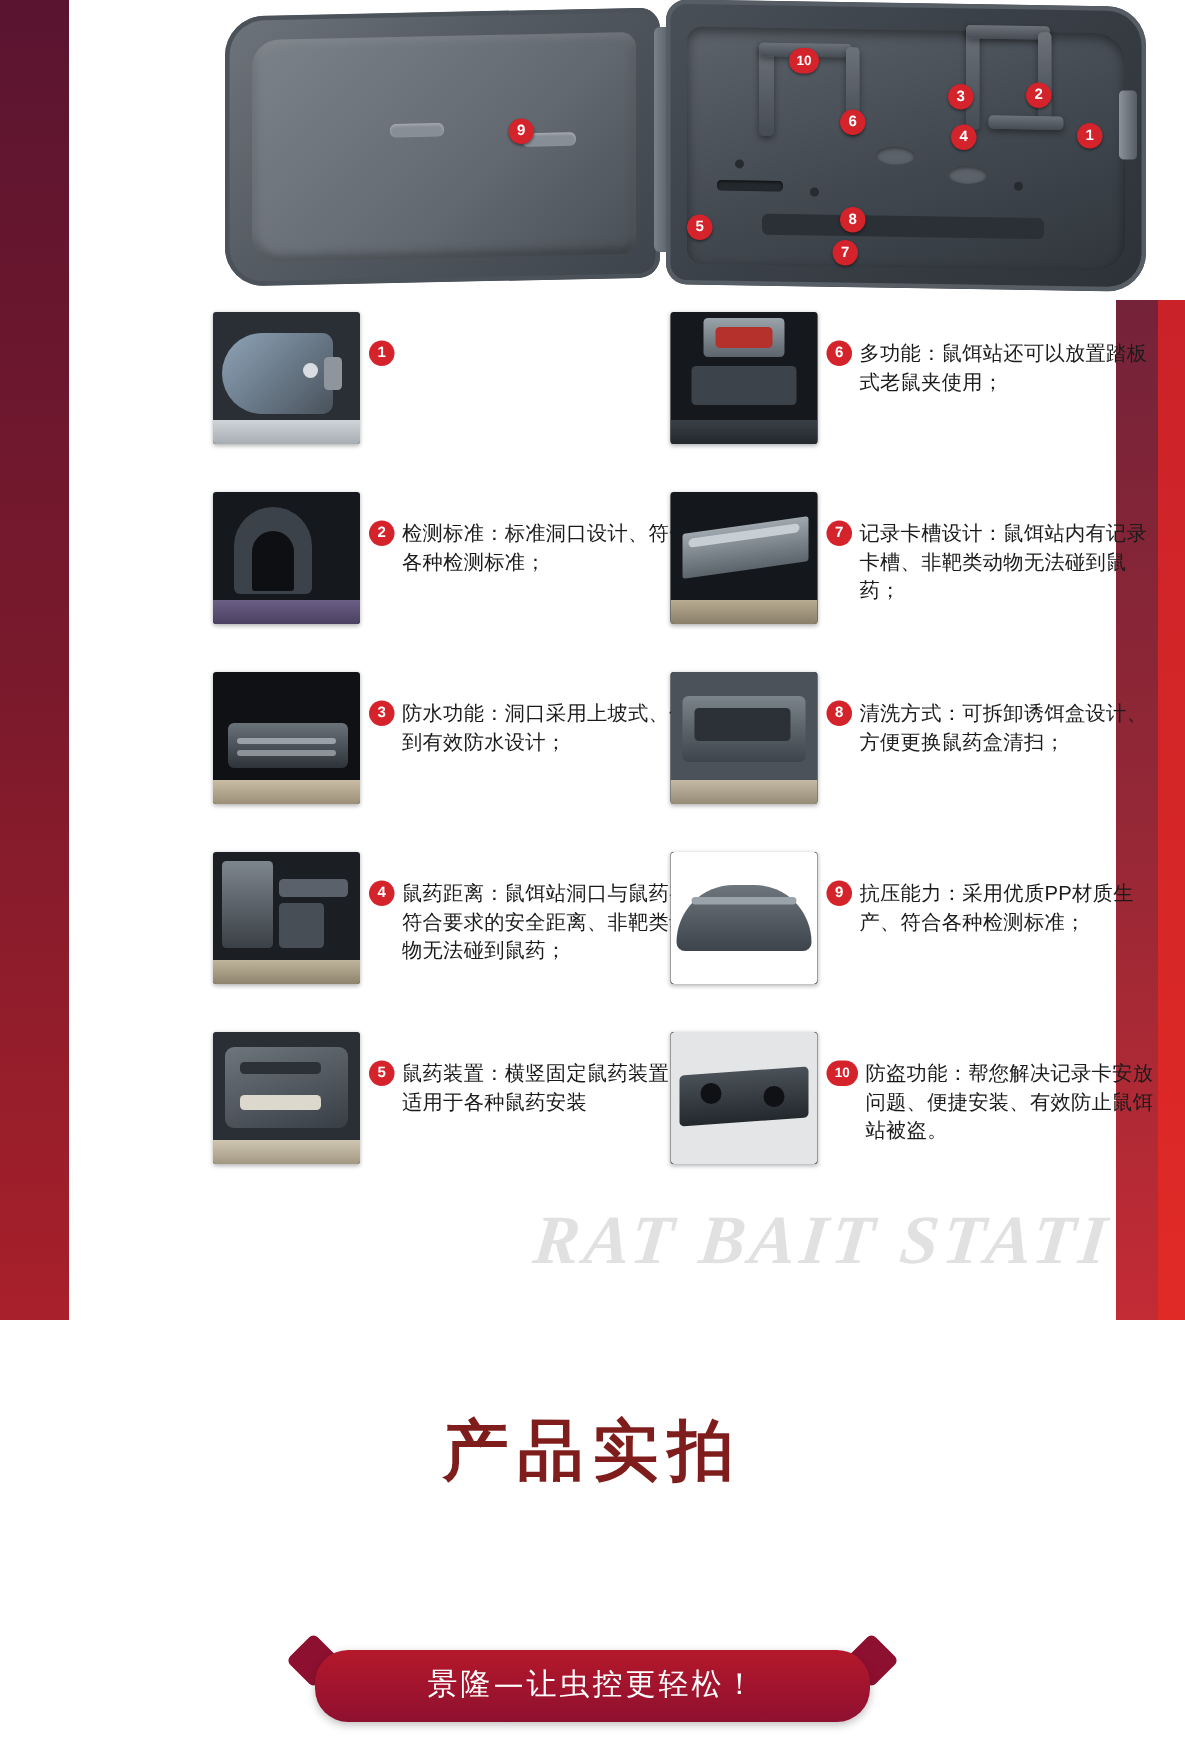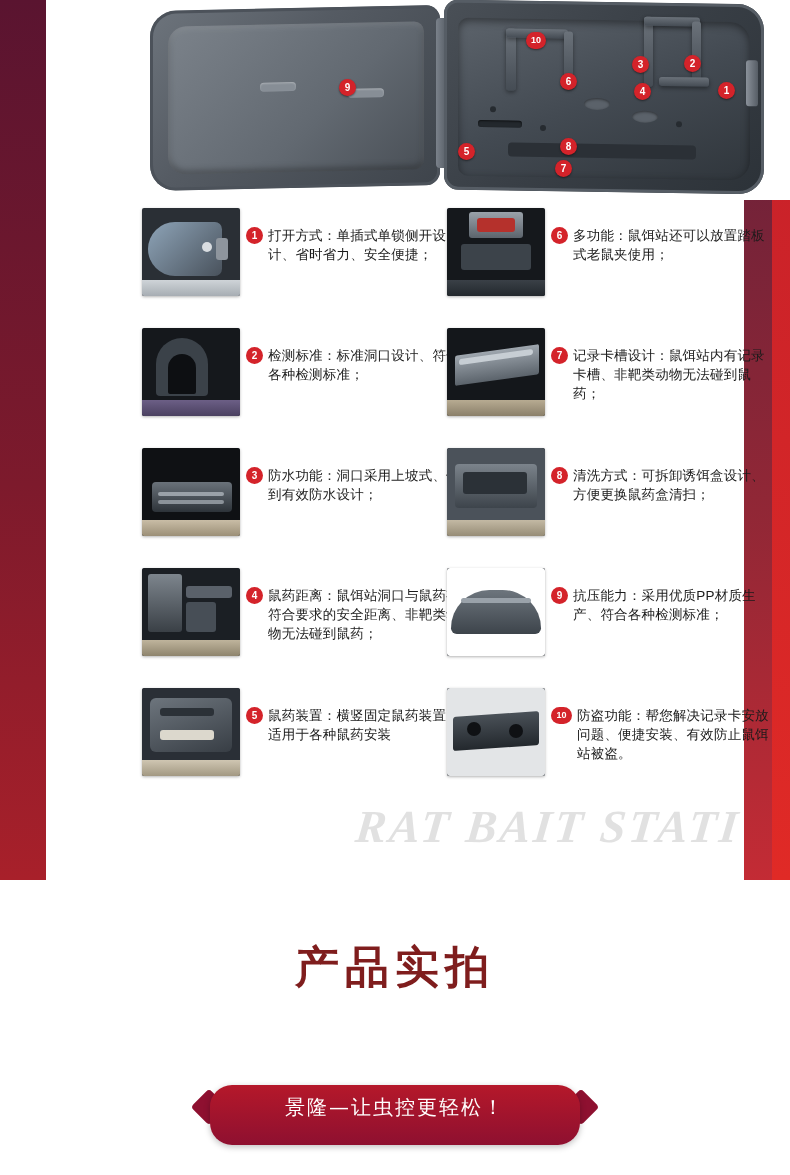--- a/index.html
+++ b/index.html
@@ -267,24 +267,24 @@
     position: absolute;
     left: 0; right: 0; top: 140px;
     text-align: center;
     font-size: 25px;
     color: #8e1030;
     font-family: "Liberation Serif", serif;
   }
   .b-pill {
     position: absolute;
     left: 50%;
-    top: 205px;
+    top: 220px;
     transform: translateX(-50%);
     width: 370px;
-    height: 60px;
+    height: 48px;
     border-radius: 22px;
     background: linear-gradient(180deg, #b5182a 0%, #8e1030 100%);
     color: #fff;
     font-size: 20px;
     line-height: 44px;
     text-align: center;
     letter-spacing: 2px;
     font-family: "DejaVu Sans", sans-serif;
     box-shadow: 0 2px 6px rgba(0,0,0,.25);
   }
@@ -357,21 +357,20 @@
 
         <div class="feature">
           <div class="thumb">
             <div class="t-shape" style="left:6px; top:14px; width:74px; height:54px; border-radius:30px 8px 8px 30px; background:linear-gradient(135deg,#8ea4b8,#49525c);"></div>
             <div class="t-light" style="left:74px; top:30px; width:12px; height:22px; border-radius:3px;"></div>
             <div class="t-dark" style="left:60px; top:34px; width:10px; height:10px; border-radius:50%; background:#d9dde1;"></div>
             <div class="t-floor" style="background:linear-gradient(180deg,#cfd4d8,#a7adb3);"></div>
           </div>
           <div class="f-text">
             <span class="f-num">1</span>
-            <span class="f-body">打开方式：单插式单锁侧开设计、省时省力、安全便捷；</span>
           </div>
         </div>
 
         <div class="feature">
           <div class="thumb">
             <div class="t-dark" style="left:0; top:0; width:98px; height:88px; background:#15181c;"></div>
             <div class="t-shape" style="left:14px; top:10px; width:52px; height:58px; border-radius:26px 26px 4px 4px; background:#3b4249;"></div>
             <div class="t-dark" style="left:26px; top:26px; width:28px; height:40px; border-radius:14px 14px 2px 2px; background:#0d0f12;"></div>
             <div class="t-floor" style="background:linear-gradient(180deg,#6c5f86,#4a4060);"></div>
           </div>

